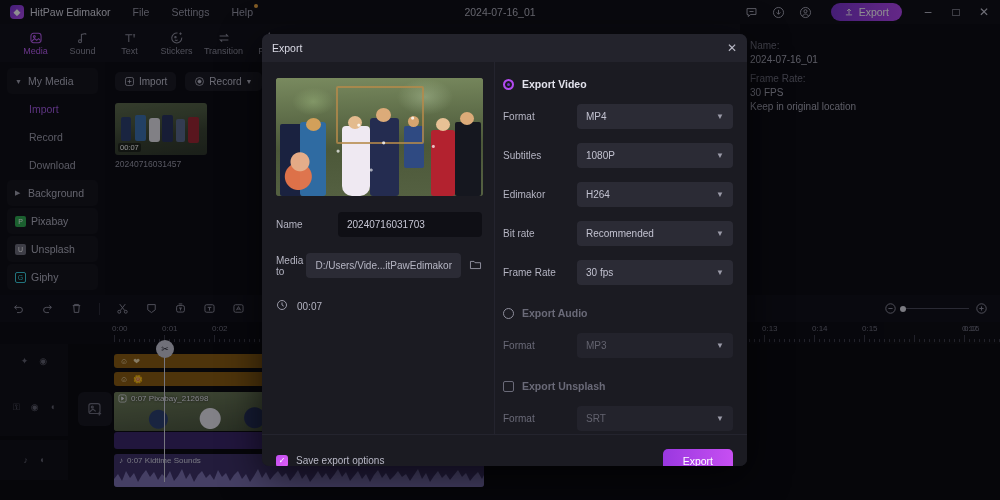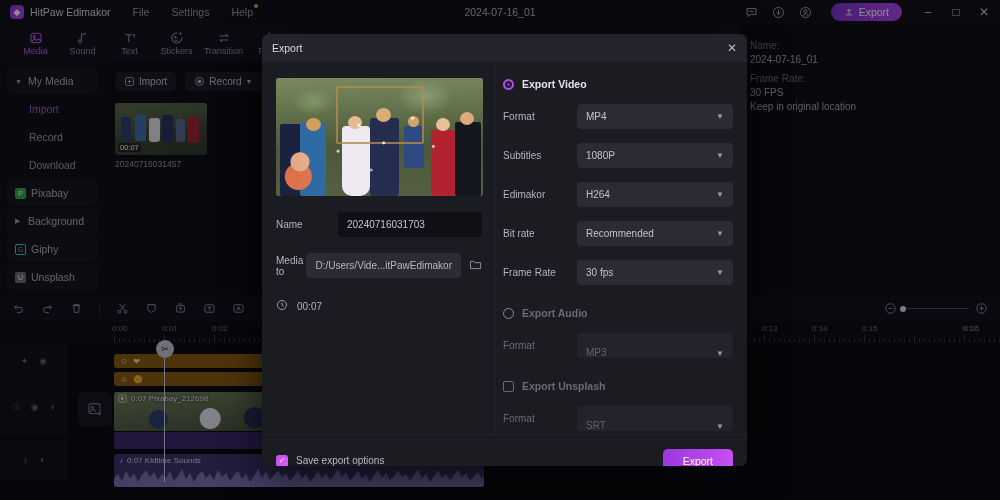--- a/index.html
+++ b/index.html
@@ -172,21 +172,21 @@
   .radio { width: 11px; height: 11px; border-radius: 50%; border: 2px solid #b44bf0; background: #7b33cf; box-shadow: inset 0 0 0 2px #1b1b22; }
   .radio.off { border: 1.5px solid #8e8e9c; background: transparent; box-shadow: none; }
   .cbox { width: 11px; height: 11px; border-radius: 2px; border: 1.5px solid #6a6a78; }
   .srow { display: flex; align-items: center; margin-top: 14px; }
   .srow .slabel { width: 74px; font-size: 10px; color: #b4b4c2; }
   .srow.dim .slabel { color: #6a6a78; }
   .sel {
     flex: 1; height: 25px; background: #2b2b35; border-radius: 4px;
     display: flex; align-items: center; padding: 0 9px; font-size: 10px; color: #c2c2d0;
   }
-  .sel.dim { background: #23232c; color: #63636f; align-items: flex-end; }
+  .sel.dim { background: #23232c; color: #63636f; }
   .chev { margin-left: auto; font-size: 8px; color: #9a9aa8; }
   .dlg-foot {
     height: 52px; border-top: 1px solid #24242e; display: flex; align-items: center;
     padding: 0 14px; background: #1b1b22;
   }
   .cbox-on {
     width: 12px; height: 12px; border-radius: 3px;
     background: linear-gradient(135deg,#c04ef2,#e05ff5);
     display: flex; align-items: center; justify-content: center; color: #fff; font-size: 8px;
   }
@@ -315,34 +315,34 @@
     <div class="side-item side-sub active">
       <span>Import</span>
     </div>
     <div class="side-item side-sub">
       <span>Record</span>
     </div>
     <div class="side-item side-sub">
       <span>Download</span>
     </div>
     <div class="side-item">
+      <span class="caret">▶</span>
+      <span>Background</span>
+    </div>
+    <div class="side-item">
       <span class="badge-ic" style="background:#2fab4f">P</span>
       <span>Pixabay</span>
     </div>
     <div class="side-item">
-      <span class="caret">▶</span>
-      <span>Background</span>
+      <span class="badge-ic" style="background:#6e6e7a">U</span>
+      <span>Unsplash</span>
     </div>
     <div class="side-item">
       <span class="badge-ic" style="background:#111;border:1px solid #3ad0e0;color:#3ad0e0">G</span>
       <span>Giphy</span>
-    </div>
-    <div class="side-item">
-      <span class="badge-ic" style="background:#6e6e7a">U</span>
-      <span>Unsplash</span>
     </div>
   </div>
 
   <div class="mediapanel">
     <div class="mp-btnrow">
       <div class="mp-btn">
         <svg width="11" height="11" viewBox="0 0 16 16" fill="none" stroke="currentColor" stroke-width="1.1">
             <rect x="2.2" y="2.2" width="11.6" height="11.6" rx="2.6"></rect>
             <path d="M8 5.2v5.6M5.2 8h5.6"></path>
           </svg>

